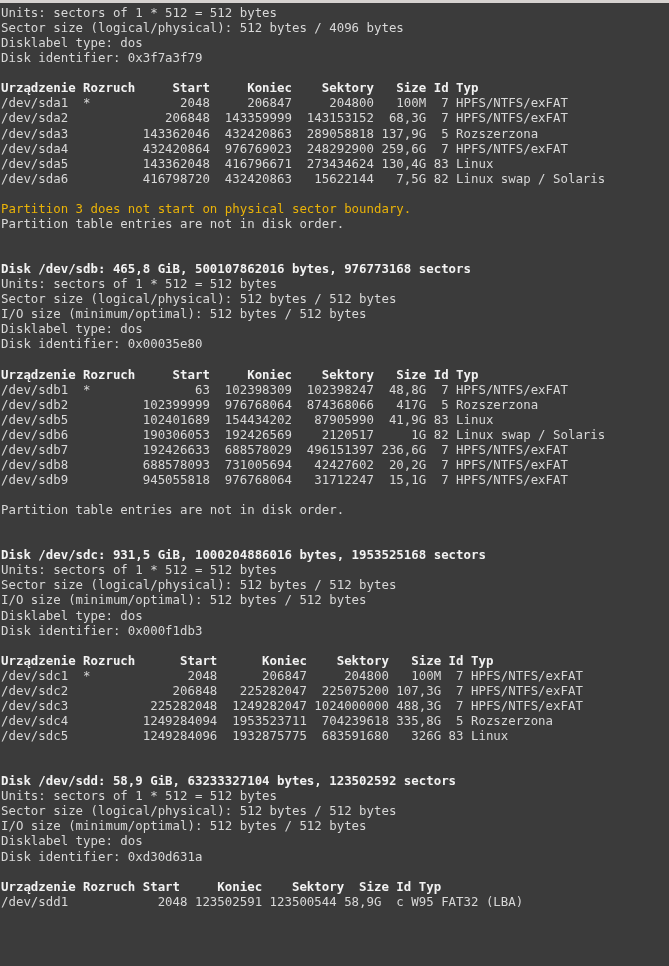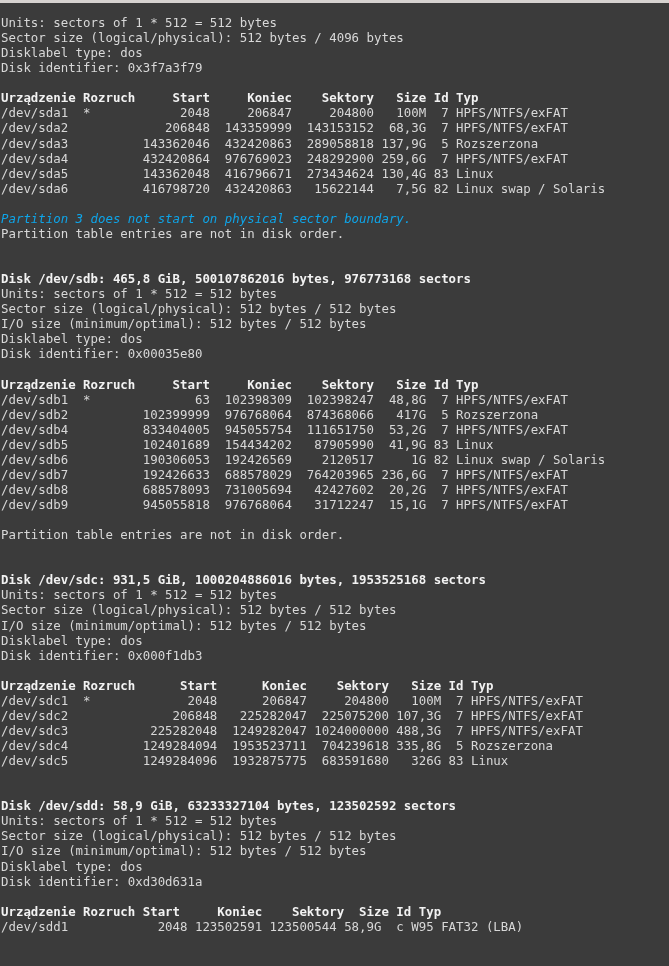--- a/index.html
+++ b/index.html
@@ -18,38 +18,37 @@
     height: 3px;
     background: #d6d2d0;
     width: 100%;
   }
   #terminal {
     background: #3b3b3b;
     color: #d8d8d8;
     font-family: "DejaVu Sans Mono", "Liberation Mono", monospace;
     font-size: 12.4px;
     line-height: 15.07px;
-    padding: 12px 0 0 1px;
+    padding: 2px 0 0 1px;
     height: 961px;
     box-sizing: border-box;
     overflow: hidden;
     letter-spacing: 0px;
   }
   .line {
     white-space: pre;
     height: 15.07px;
     font-family: "DejaVu Sans Mono", "Liberation Mono", monospace;
   }
   .bold {
     font-weight: bold;
     color: #f2f2f2;
   }
   .err {
-    color: #0ea5e9;
-    font-style: italic;
+    color: #eab308;
   }
   .blank {
     white-space: pre;
     height: 15.07px;
   }
 </style>
 </head>
 <body>
 
 <div id="window-top-edge"></div>
@@ -76,24 +75,23 @@
       <div class="line bold">Disk /dev/sdb: 465,8 GiB, 500107862016 bytes, 976773168 sectors</div>
       <div class="line">Units: sectors of 1 * 512 = 512 bytes</div>
       <div class="line">Sector size (logical/physical): 512 bytes / 512 bytes</div>
       <div class="line">I/O size (minimum/optimal): 512 bytes / 512 bytes</div>
       <div class="line">Disklabel type: dos</div>
       <div class="line">Disk identifier: 0x00035e80</div>
       <div class="blank"> </div>
       <div class="line bold">Urządzenie Rozruch     Start     Koniec    Sektory   Size Id Typ</div>
       <div class="line">/dev/sdb1  *              63  102398309  102398247  48,8G  7 HPFS/NTFS/exFAT</div>
       <div class="line">/dev/sdb2          102399999  976768064  874368066   417G  5 Rozszerzona</div>
-      <div class="line">/dev/sdb4          833404005  945055754  111651750  53,2G  7 HPFS/NTFS/exFAT</div>
       <div class="line">/dev/sdb5          102401689  154434202   87905990  41,9G 83 Linux</div>
       <div class="line">/dev/sdb6          190306053  192426569    2120517     1G 82 Linux swap / Solaris</div>
-      <div class="line">/dev/sdb7          192426633  688578029  764203965 236,6G  7 HPFS/NTFS/exFAT</div>
+      <div class="line">/dev/sdb7          192426633  688578029  496151397 236,6G  7 HPFS/NTFS/exFAT</div>
       <div class="line">/dev/sdb8          688578093  731005694   42427602  20,2G  7 HPFS/NTFS/exFAT</div>
       <div class="line">/dev/sdb9          945055818  976768064   31712247  15,1G  7 HPFS/NTFS/exFAT</div>
       <div class="blank"> </div>
       <div class="line">Partition table entries are not in disk order.</div>
       <div class="blank"> </div>
       <div class="blank"> </div>
       <div class="line bold">Disk /dev/sdc: 931,5 GiB, 1000204886016 bytes, 1953525168 sectors</div>
       <div class="line">Units: sectors of 1 * 512 = 512 bytes</div>
       <div class="line">Sector size (logical/physical): 512 bytes / 512 bytes</div>
       <div class="line">I/O size (minimum/optimal): 512 bytes / 512 bytes</div>

